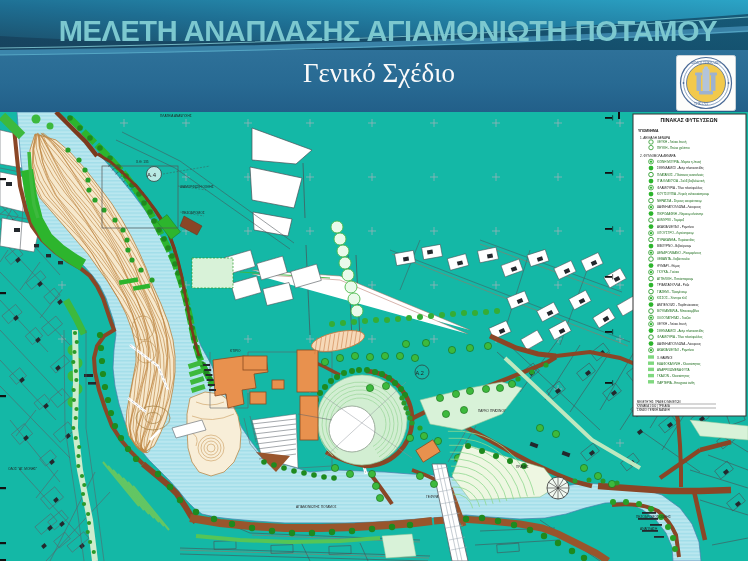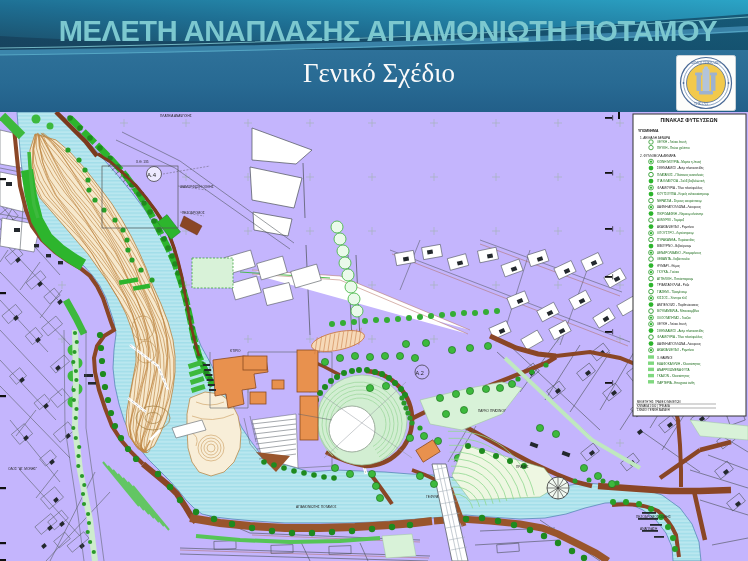--- a/index.html
+++ b/index.html
@@ -1,15 +1,15 @@
 <!DOCTYPE html>
 <html><head><meta charset="utf-8">
 <style>
 html,body{margin:0;padding:0;background:#fff;}
-.slide{position:relative;width:748px;height:561px;overflow:hidden;background:#c4b5fd;font-family:"Liberation Sans", sans-serif;text-align:center;}
+.slide{position:relative;width:748px;height:561px;overflow:hidden;background:#14b8a6;font-family:"Liberation Sans", sans-serif;text-align:center;}
 </style></head>
 <body>
 <div class="slide">
 <svg width="748" height="112" viewBox="0 0 748 112" style="display:block">
 <defs>
 <linearGradient id="tg" x1="0" y1="1" x2="1" y2="0">
 <stop offset="0" stop-color="#1b4a64"></stop>
           <stop offset="0.45" stop-color="#1e6e92"></stop>
           <stop offset="1" stop-color="#2ba4c6"></stop>
 </linearGradient>

